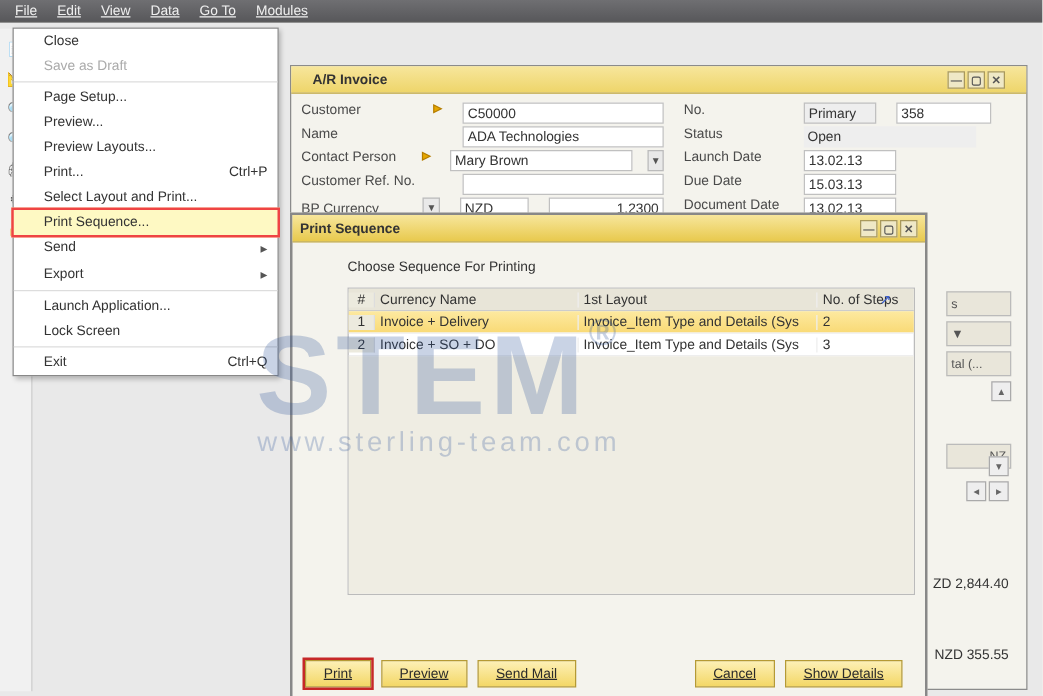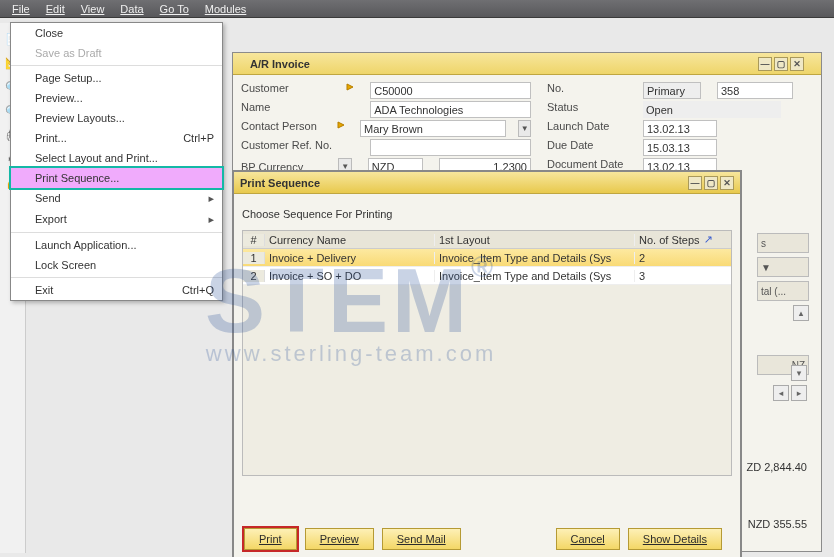--- a/index.html
+++ b/index.html
@@ -63,22 +63,22 @@
   }
   .file-menu .mi {
     padding: 4px 8px 4px 24px;
     display: flex;
     justify-content: space-between;
     cursor: default;
     position: relative;
   }
   .file-menu .mi.disabled { color: #aaa; }
   .file-menu .mi.highlighted {
-    background: #f0abfc;
-    border: 2px solid #14b8a6;
+    background: #fef9c3;
+    border: 2px solid #ef4444;
     margin: -2px;
     padding: 4px 8px 4px 24px;
   }
   .file-menu .sep { height: 1px; background: #ddd; margin: 2px 0; }
   .file-menu .arrow { color: #555; }
 
   
   .invoice-window {
     position: absolute;
     left: 232px; top: 52px;
@@ -159,21 +159,21 @@
     background: linear-gradient(#f7e69c, #e8c94d);
     height: 22px;
     display: flex;
     align-items: center;
     justify-content: space-between;
     padding: 0 6px;
     font-weight: bold;
     color: #333;
     border-bottom: 1px solid #bfa640;
   }
-  .ps-body { padding: 10px 8px; }
+  .ps-body { padding: 10px 8px; margin-left: 36px; }
   .ps-table {
     border: 1px solid #bbb;
     background: #fff;
   }
   .ps-table .hdr {
     display: flex;
     background: #e8e5d8;
     border-bottom: 1px solid #ccc;
     height: 18px;
     align-items: center;

